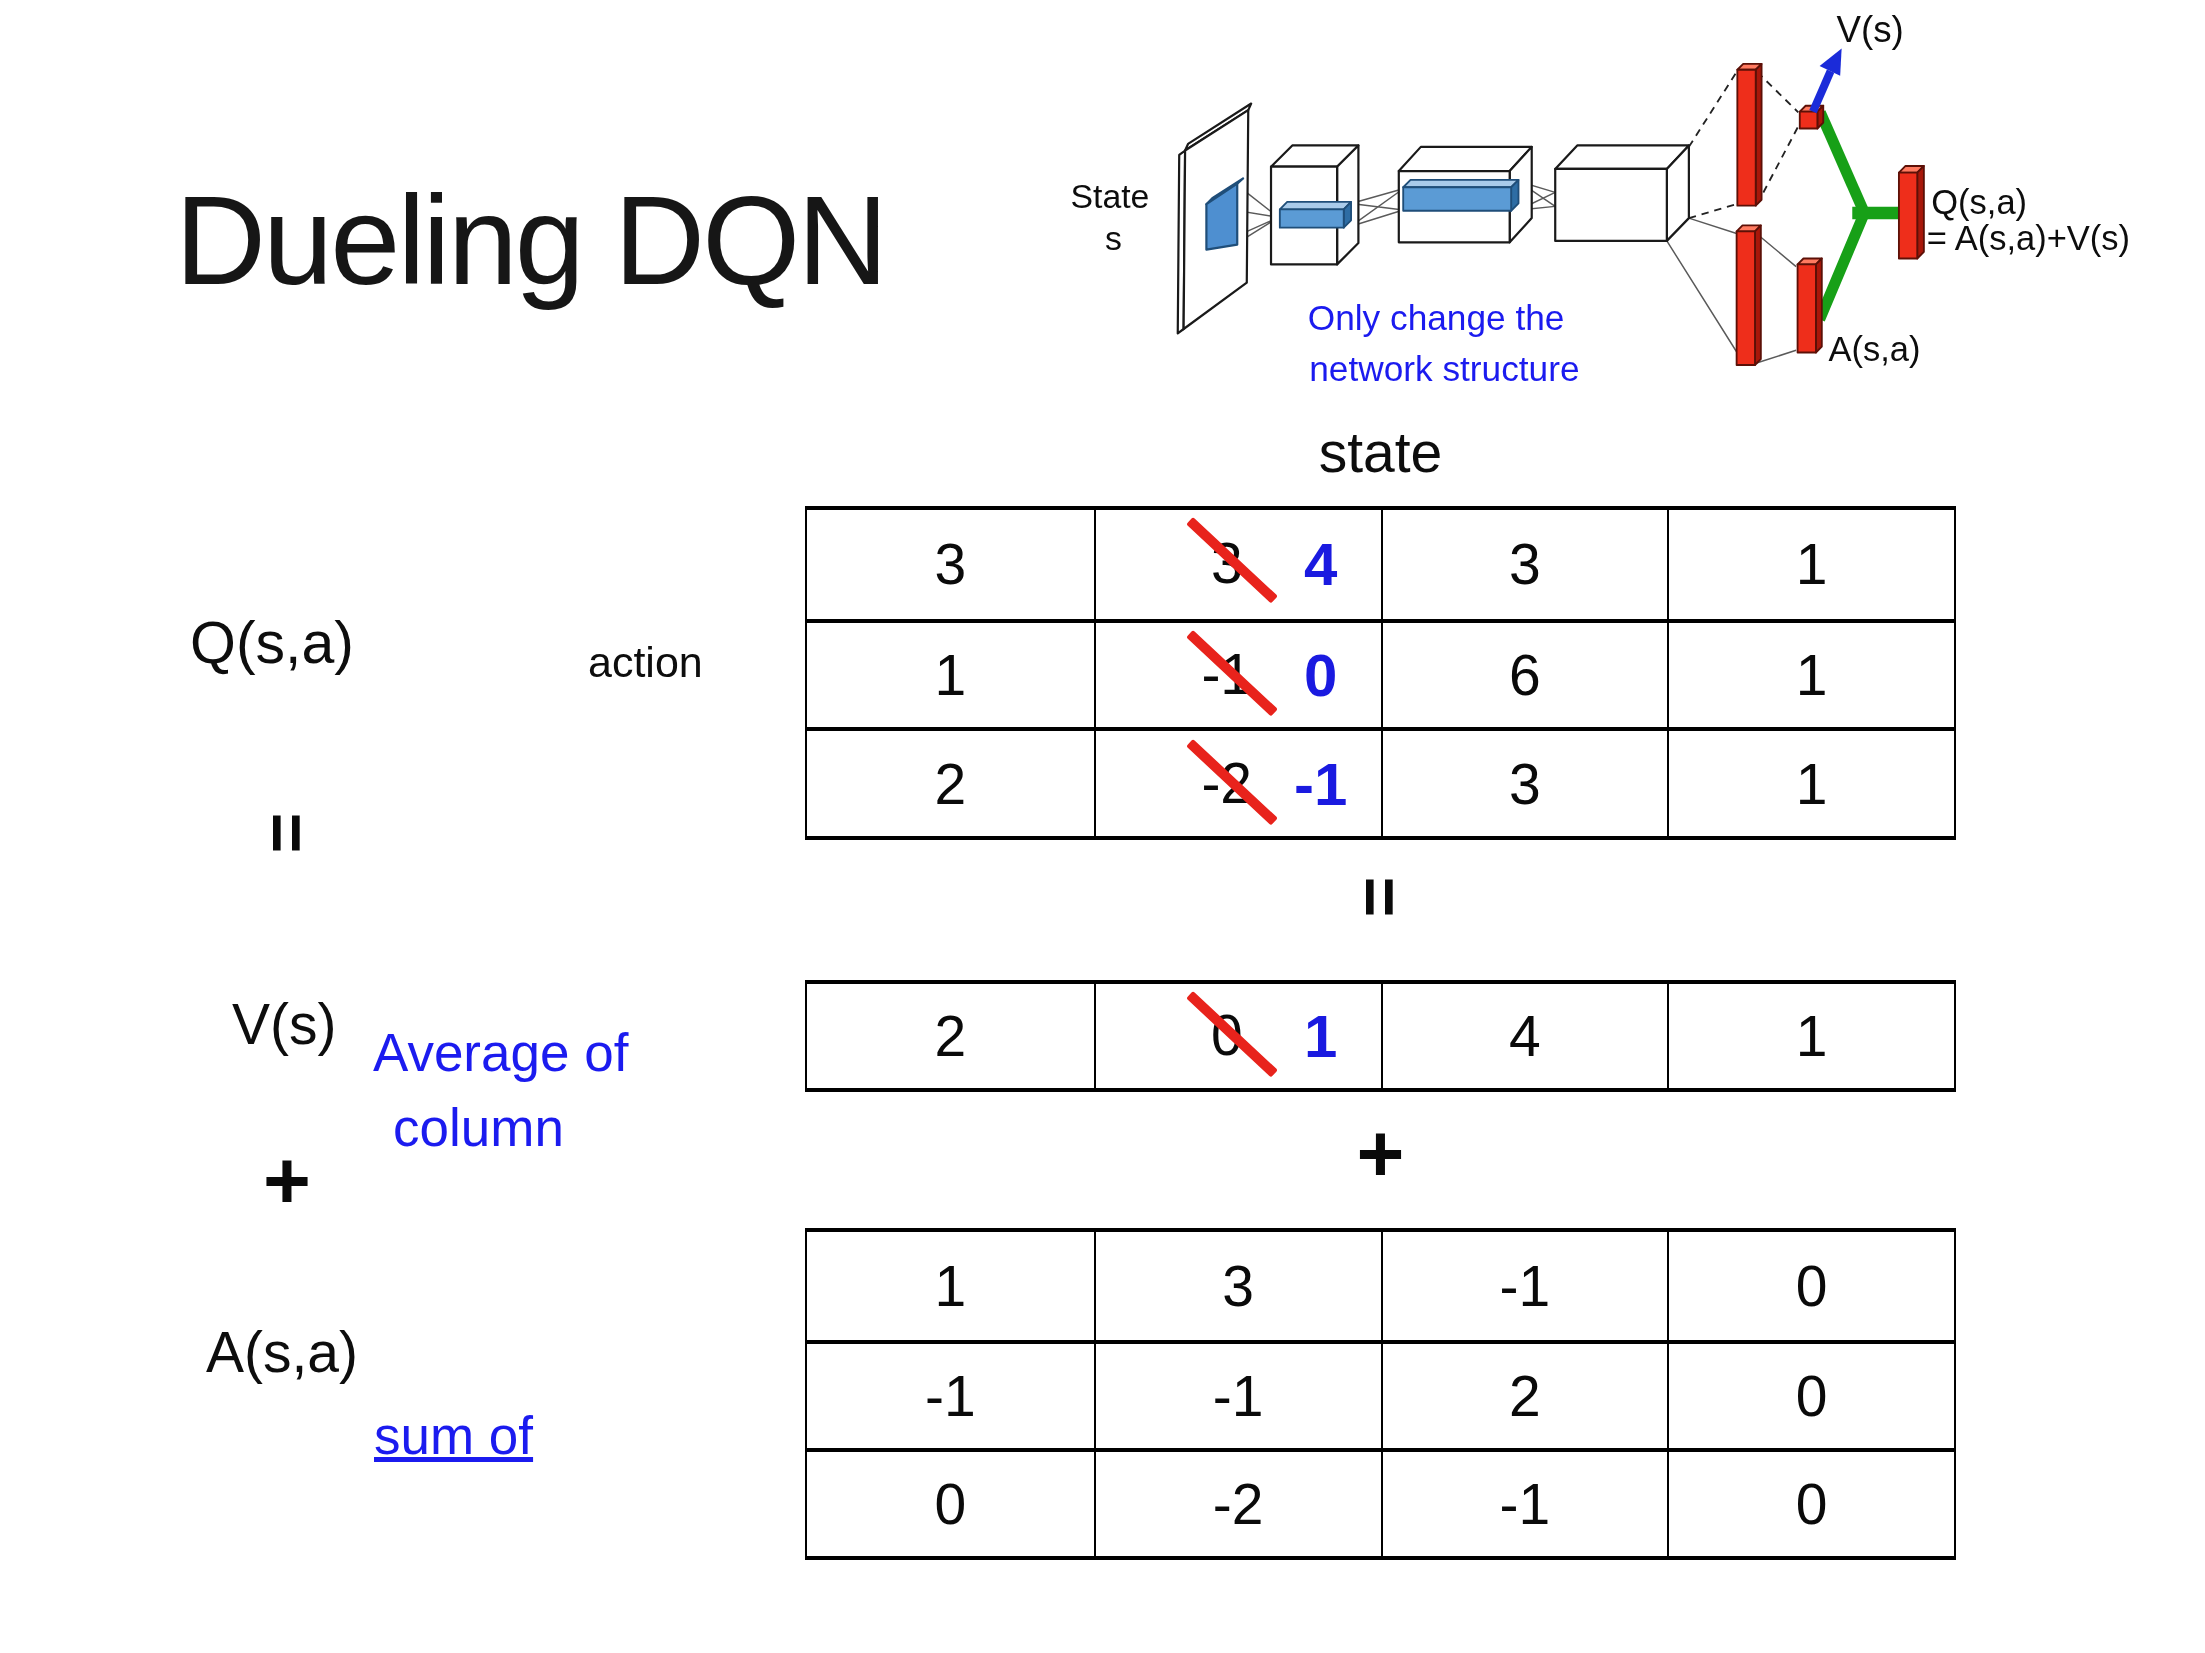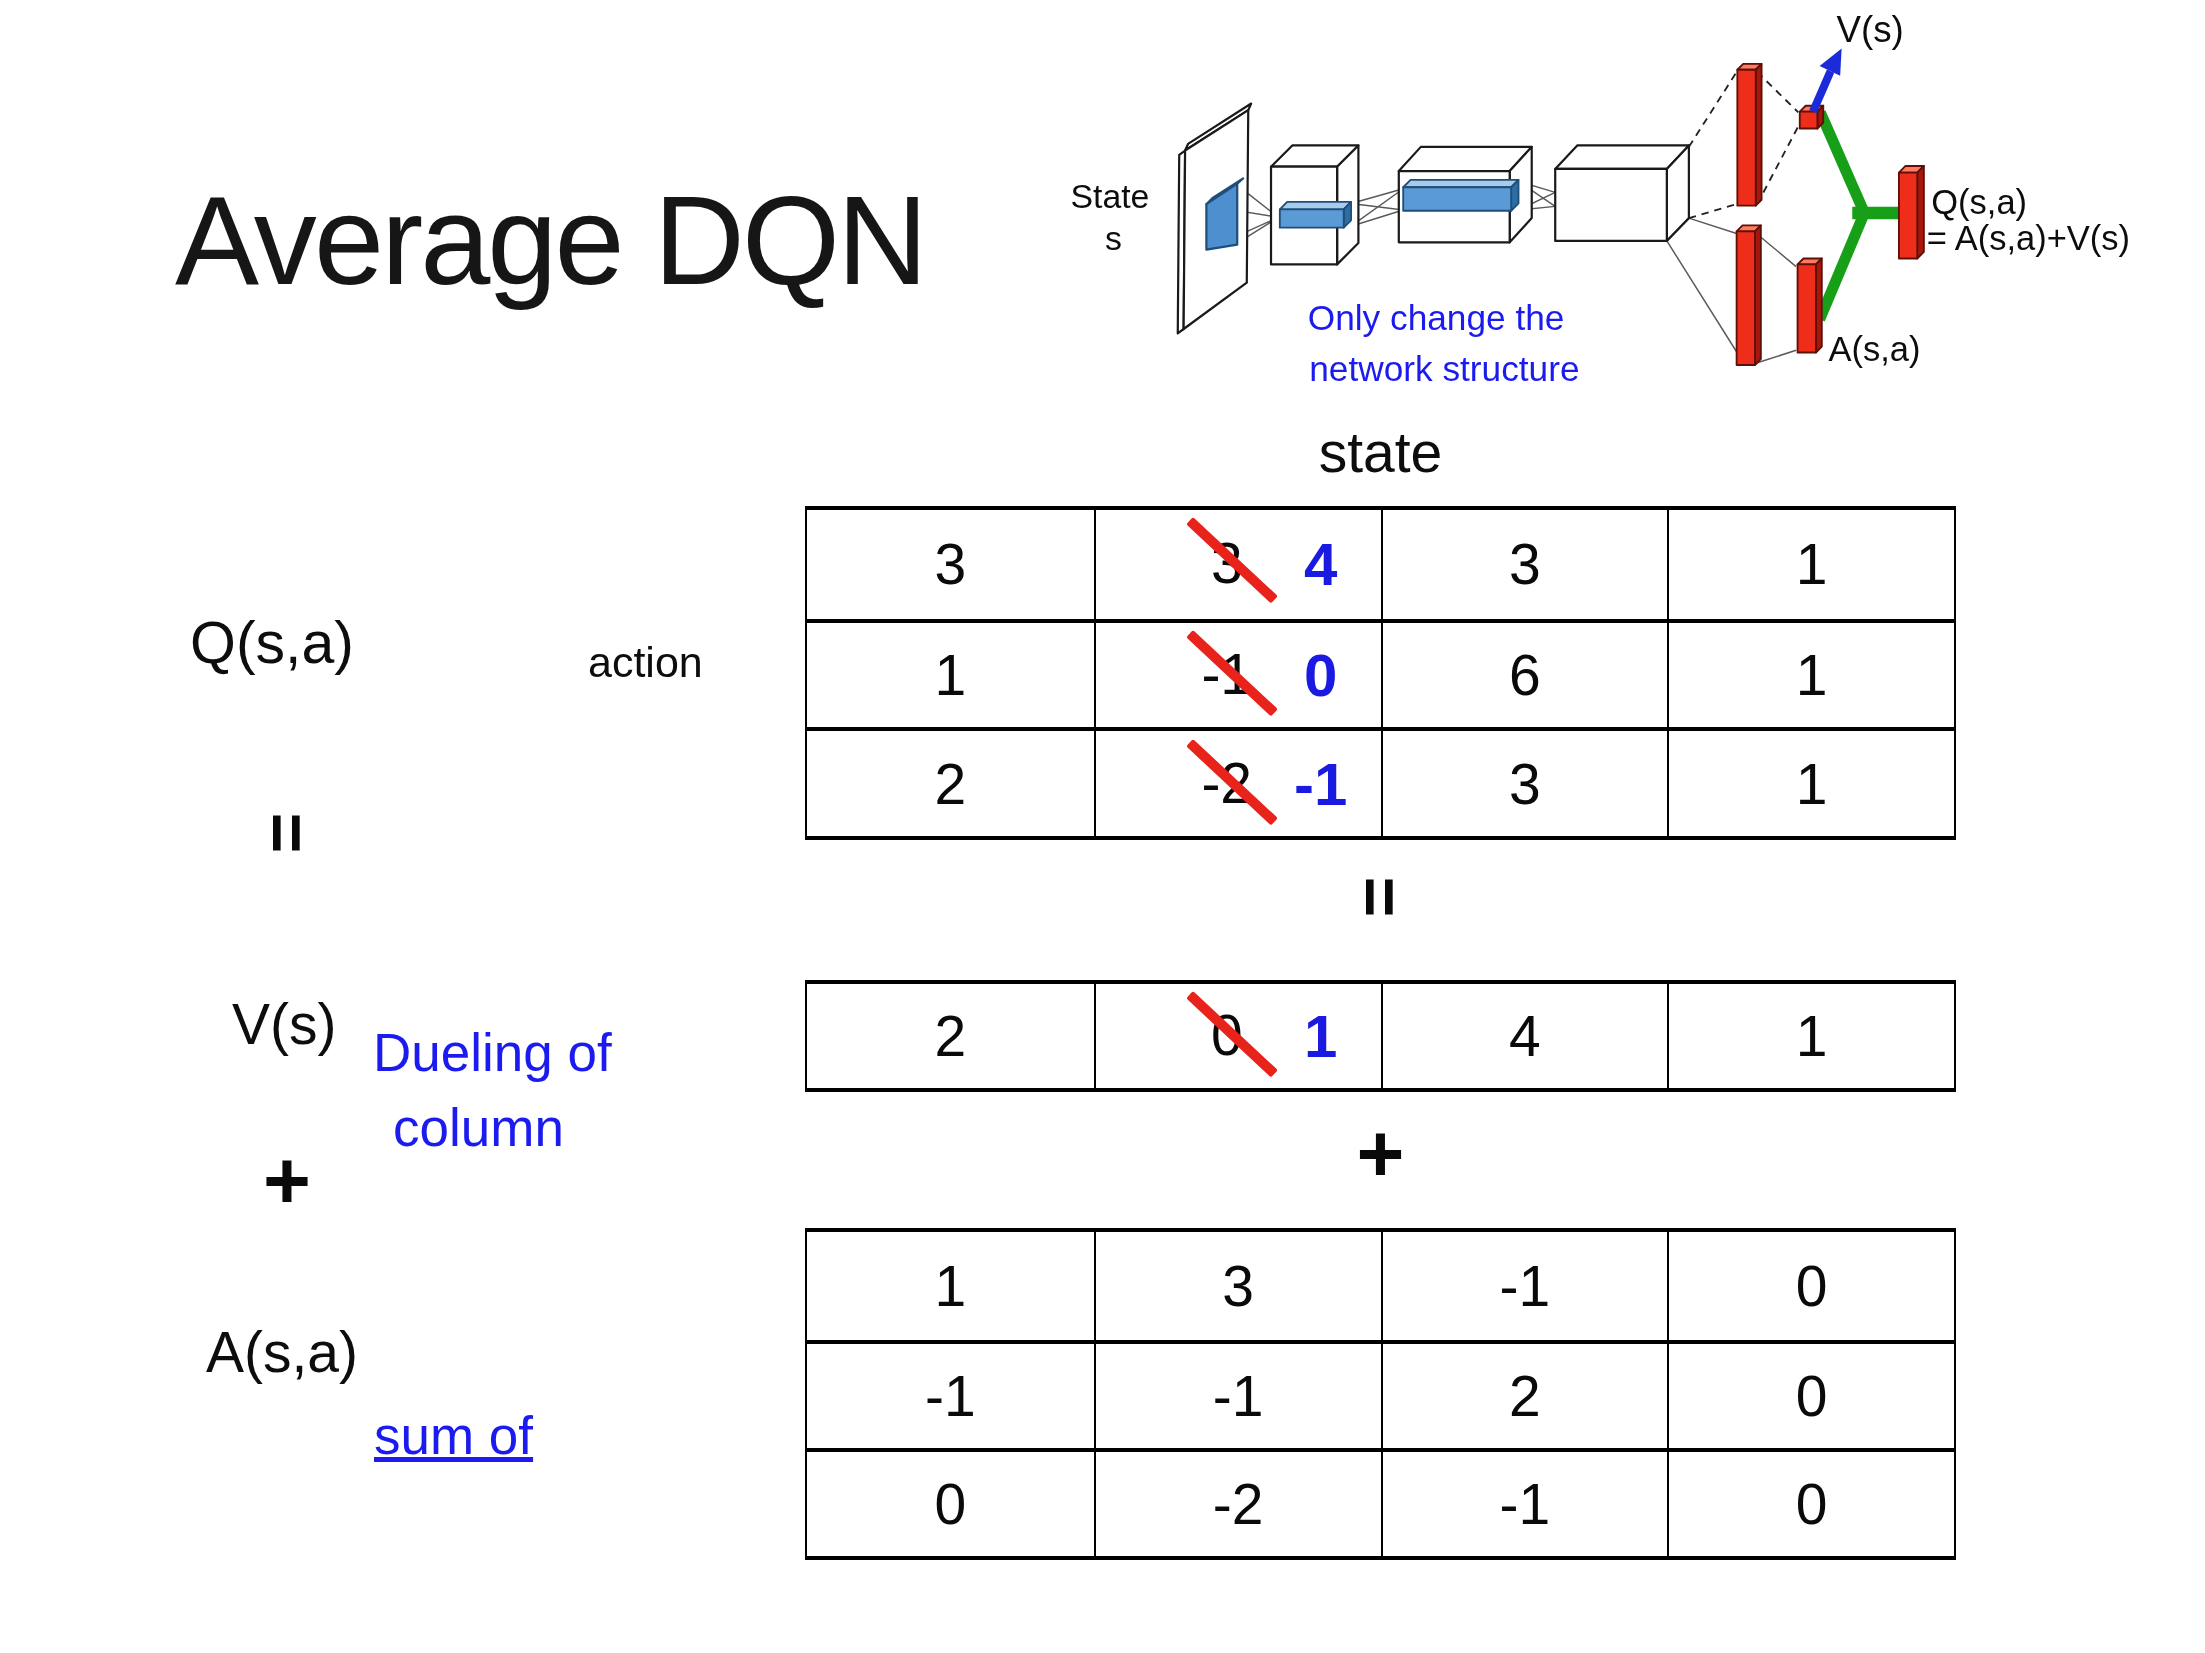--- a/index.html
+++ b/index.html
@@ -60,21 +60,21 @@
   #net { position:absolute; left:1059px; top:0; }
   #net text { font-family:"Liberation Sans", sans-serif; }
   .dg-black { fill:#0d0d0d; }
   .dg-blue  { fill:#1b1bef; }
 </style>
 </head>
 <body>
 
 <div class="sheet">
 
-  <div class="title">Average DQN</div>
+  <div class="title">Dueling DQN</div>
 
   <svg id="net" width="1154" height="470" viewBox="1440 0 1570 640">
 
     <g stroke="#5a5a5a" stroke-width="2" fill="none">
       <path d="M1682,252 L1738,296 M1682,331 L1738,296 M1640,340 L1738,296 M1640,280 L1738,296"></path>
       <path d="M1837,277 L1908,257 M1837,277 L1908,286 M1837,308 L1908,257 M1837,308 L1908,286"></path>
       <path d="M2065,247 L2115,262 M2065,247 L2115,281 M2065,286 L2115,262 M2065,286 L2115,281"></path>
       <path d="M2297,297 L2362,318 M2267,328 L2372,495"></path>
       <path d="M2389,318 L2443,363 M2387,495 L2443,477"></path>
     </g>
@@ -185,21 +185,21 @@
   <div class="lab" style="left:247px; top:792px; width:81px; height:81px; display:flex; align-items:center; justify-content:center;">
     <span class="rot90 eq">=</span>
   </div>
 
   <div class="center-row" style="top:856px; height:81px;">
     <span class="rot90 eq">=</span>
   </div>
 
   <div class="lab black" style="left:232px; top:991px; font-size:57px;">V(s)</div>
 
-  <div class="lab blue-note" style="left:373px; top:1022px; font-size:53px;">Dueling of</div>
+  <div class="lab blue-note" style="left:373px; top:1022px; font-size:53px;">Average of</div>
   <div class="lab blue-note" style="left:373px; top:1097px; font-size:53px;margin-left:20px;">column</div>
 
   <div class="lab" style="left:243px; top:1136px; width:88px; height:88px; display:flex; align-items:center; justify-content:center;">
     <span class="plus">+</span>
   </div>
 
   <div class="center-row" style="top:1109px; height:88px;">
     <span class="plus">+</span>
   </div>
 

